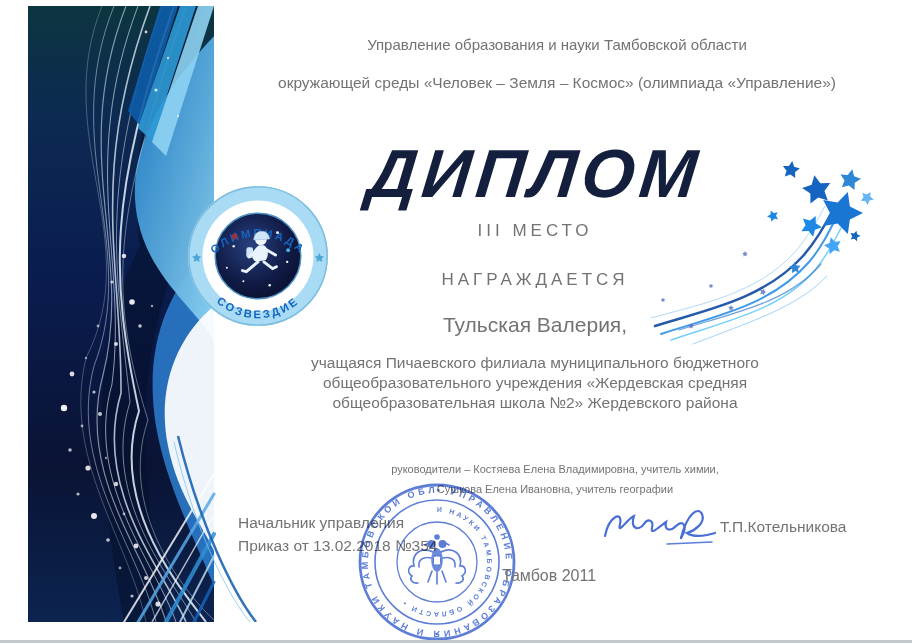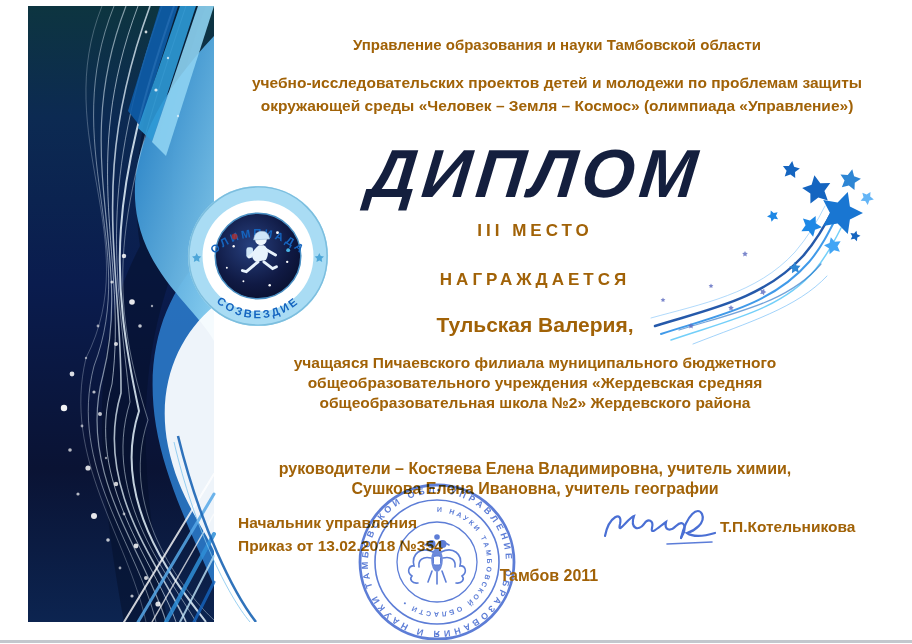--- a/index.html
+++ b/index.html
@@ -1,33 +1,33 @@
 <!DOCTYPE html>
 <html><head>
 <meta charset="utf-8">
 <style>
   html,body{margin:0;padding:0;background:#ffffff;}
   .cert{
     position:relative;width:912px;height:644px;background:#ffffff;overflow:hidden;
     font-family:"Liberation Sans", sans-serif;color:#1c3a6b;
   }
   .abs{position:absolute;}
-  .txt{font-weight:bold;color:#a16207;}
+  .txt{font-weight:normal;color:#737373;}
   .col-h{left:209px;width:696px;text-align:center;}
   .col-b{left:187px;width:696px;text-align:center;}
   .authority{top:36px;font-size:15px;}
   .event{top:71px;font-size:15.5px;line-height:23px;}
   .title{top:134px;font-size:68px;font-style:italic;letter-spacing:5px;color:#141f3e;
          transform:skewX(-6deg);font-weight:bold;}
   .place{top:221px;font-size:17px;letter-spacing:4px;}
   .awarded{top:270px;font-size:17px;letter-spacing:4px;}
   .recipient{top:313px;font-size:21px;}
   .desc{top:353px;font-size:15.5px;line-height:20px;}
   .nomination{top:429px;font-size:15.5px;}
-  .sup{font-size:16px;line-height:20px;}
+  .sup{font-size:11px;line-height:20px;padding-left:20px;}
   .sup1{top:459px;}
   .sup2{top:479px;}
   .official{left:218px;top:511px;font-size:15.5px;line-height:23px;text-align:left;margin-left:20px;}
   .signer{left:720px;top:518px;font-size:15.5px;}
   .place-year{left:201px;width:696px;top:567px;font-size:16px;text-align:center;}
   .bottom-line{left:0;bottom:1px;width:912px;height:3px;background:#c3c7cd;}
   .stamp{mix-blend-mode:multiply;opacity:.9;}
   svg{display:block;}
 </style>
 </head>
@@ -195,21 +195,20 @@
       <use href="#st2" transform="translate(86,150) scale(0.3)"></use>
       <use href="#st2" transform="translate(118,134) rotate(20) scale(0.35)"></use>
       <use href="#st2" transform="translate(100,96) scale(0.3)"></use>
       <use href="#st2" transform="translate(66,128) scale(0.25)"></use>
       <use href="#st2" transform="translate(18,142) scale(0.25)"></use>
     </g>
   </svg>
 
   <div class="abs txt col-h authority">Управление образования и науки Тамбовской области</div>
   <div class="abs txt col-h event">
-    <div>учебно-исследовательских проектов детей и молодежи по проблемам защиты</div>
     <div>окружающей среды «Человек – Земля – Космос» (олимпиада «Управление»)</div>
   </div>
 
   <div class="abs txt col-b title">ДИПЛОМ</div>
   <div class="abs txt col-b place">III МЕСТО</div>
   <div class="abs txt col-b awarded">НАГРАЖДАЕТСЯ</div>
   <div class="abs txt col-b recipient">Тульская Валерия,</div>
 
   <div class="abs txt col-b desc">
     <div>учащаяся Пичаевского филиала муниципального бюджетного</div>

